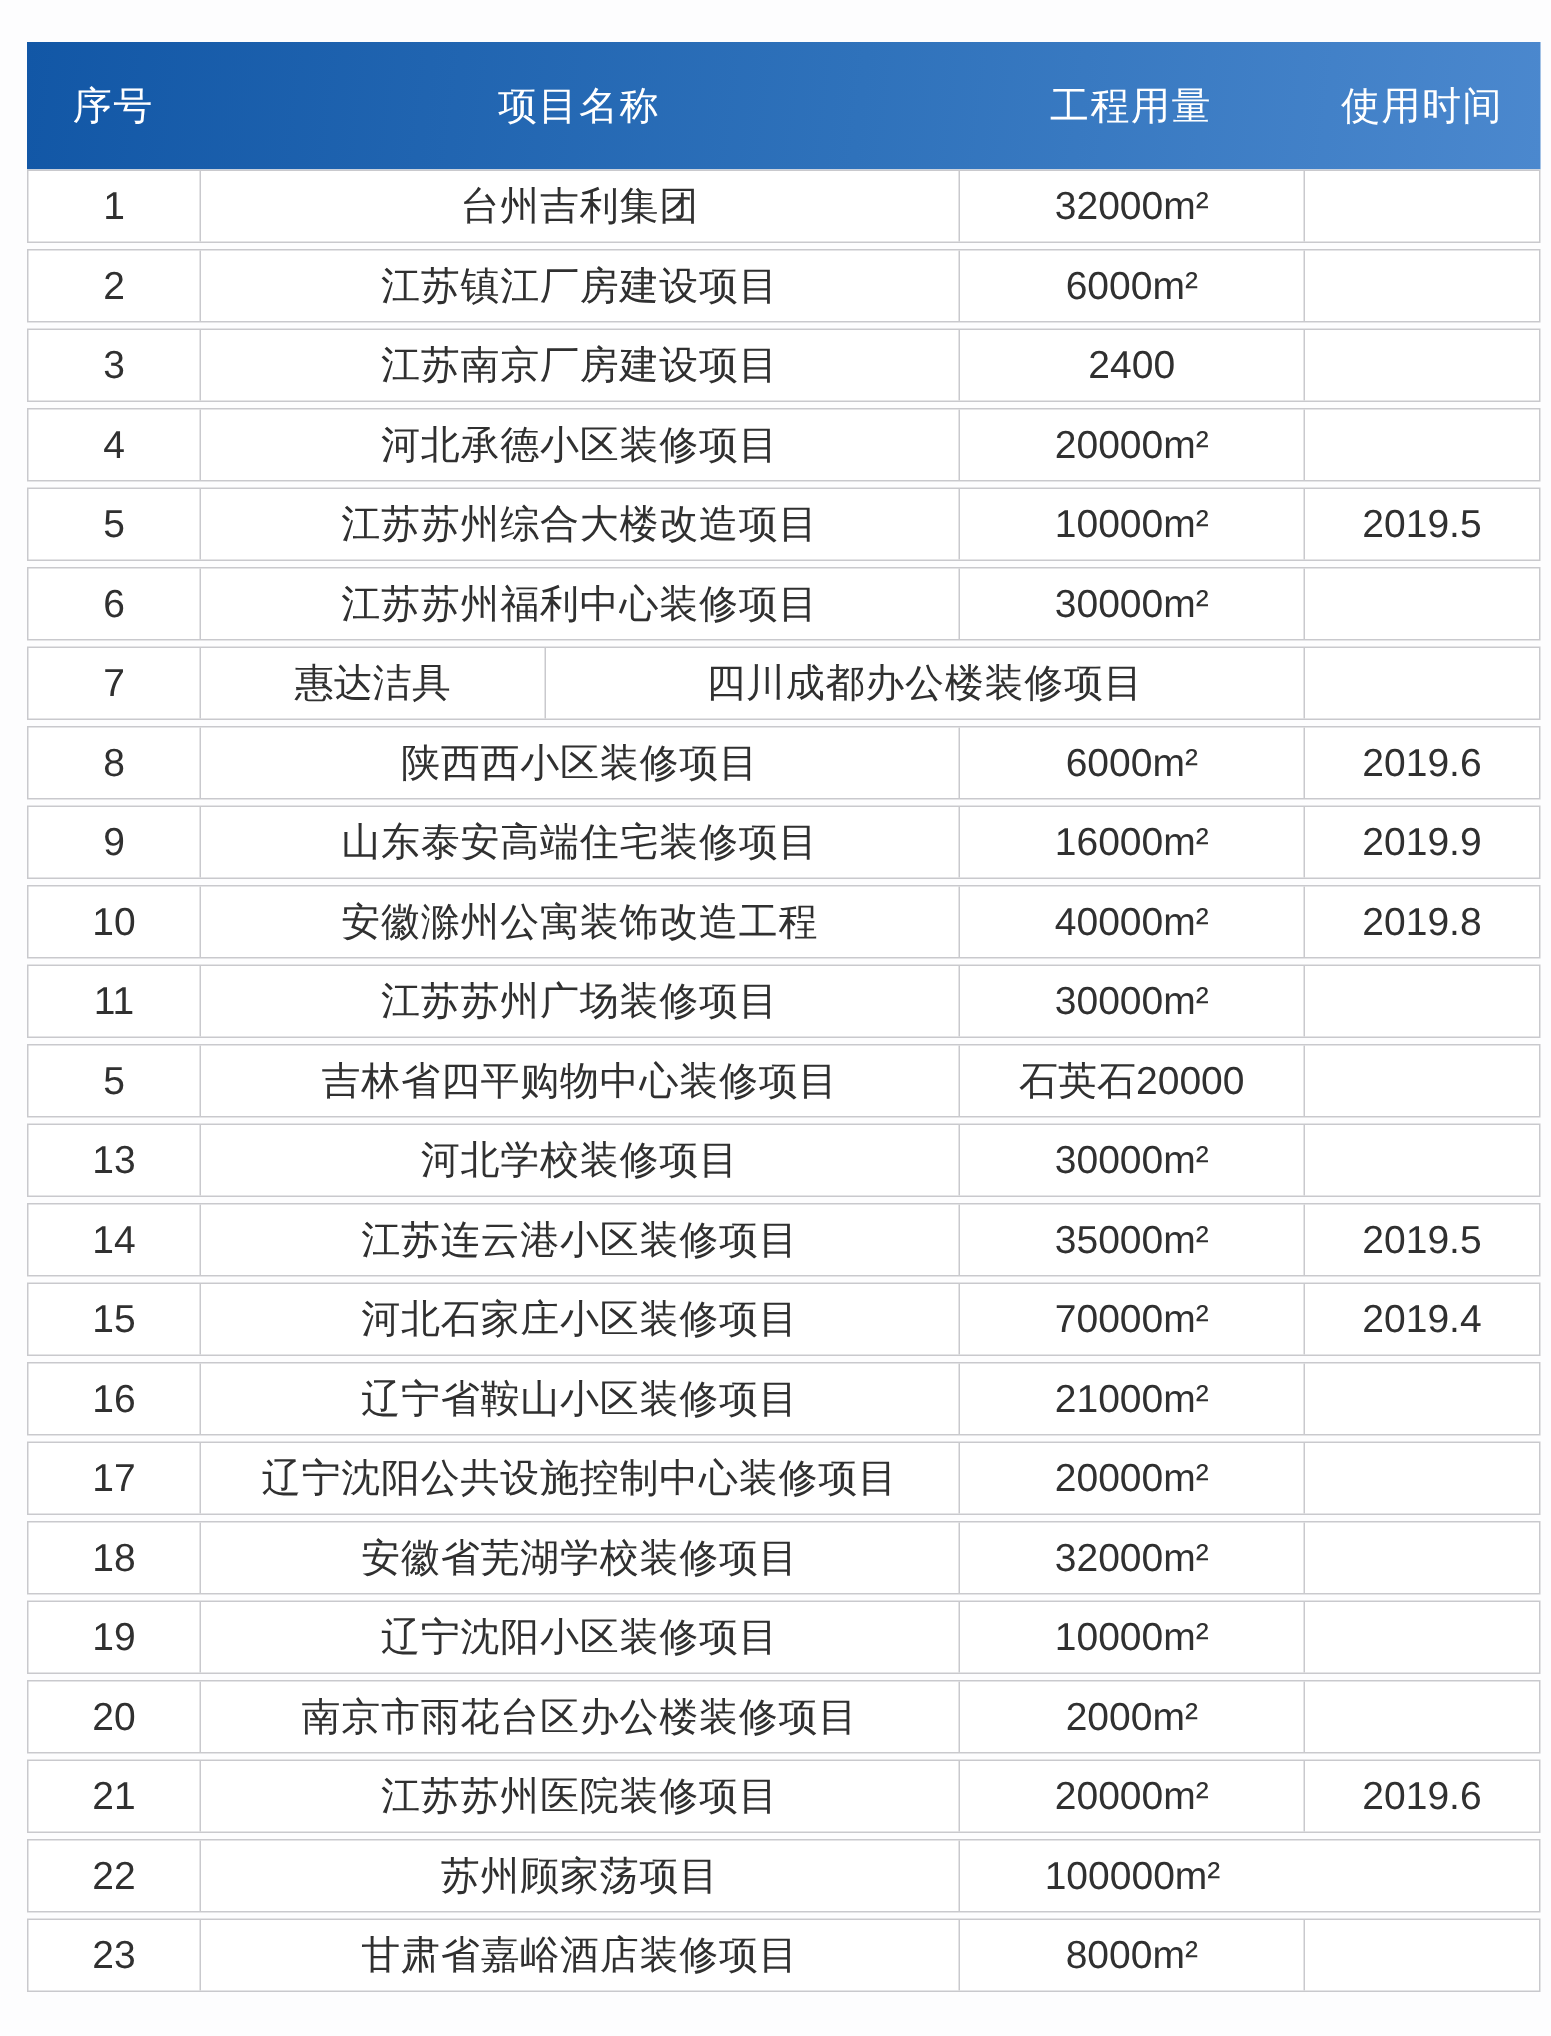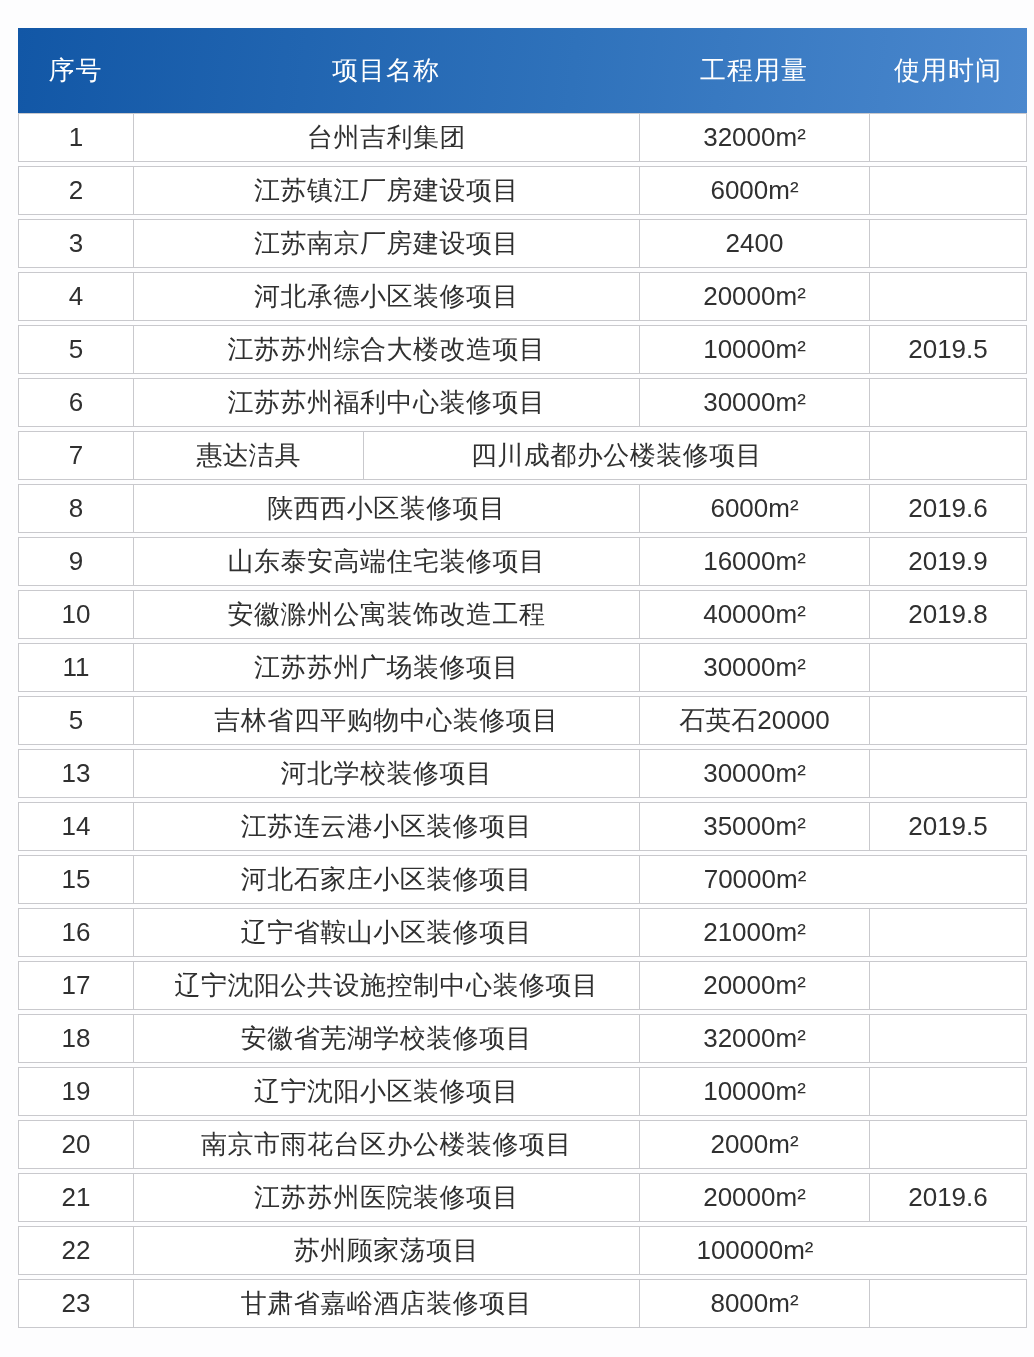--- a/index.html
+++ b/index.html
@@ -153,20 +153,21 @@
       <div class="row">
         <div class="td c1">14</div>
         <div class="td c2">江苏连云港小区装修项目</div>
         <div class="td c3">35000m²</div>
         <div class="td c4">2019.5</div>
       </div>
       <div class="row">
         <div class="td c1">15</div>
         <div class="td c2">河北石家庄小区装修项目</div>
         <div class="td c3">70000m²</div>
+        <div class="td c4">2019.4</div>
       </div>
       <div class="row">
         <div class="td c1">16</div>
         <div class="td c2">辽宁省鞍山小区装修项目</div>
         <div class="td c3">21000m²</div>
         <div class="td c4"></div>
       </div>
       <div class="row">
         <div class="td c1">17</div>
         <div class="td c2">辽宁沈阳公共设施控制中心装修项目</div>

